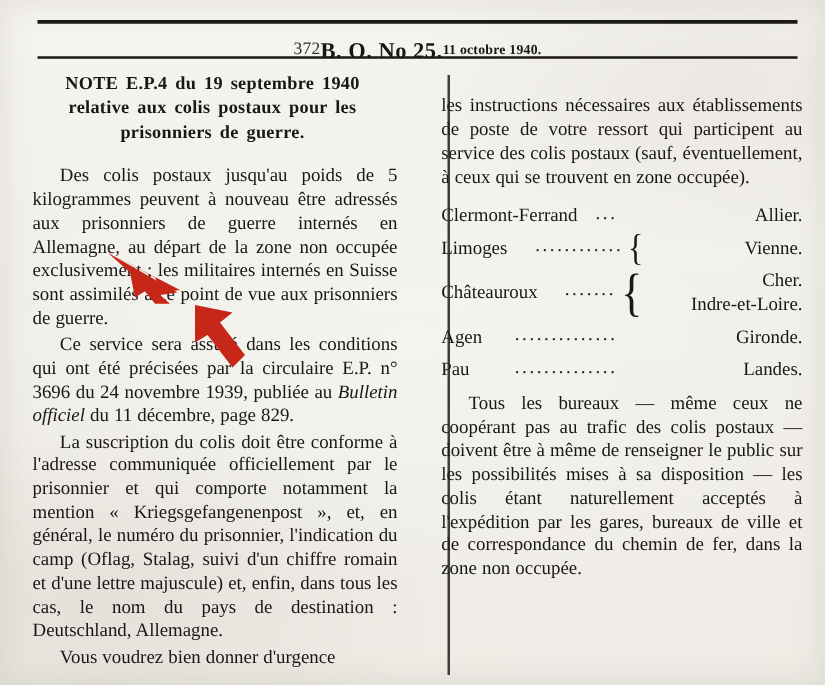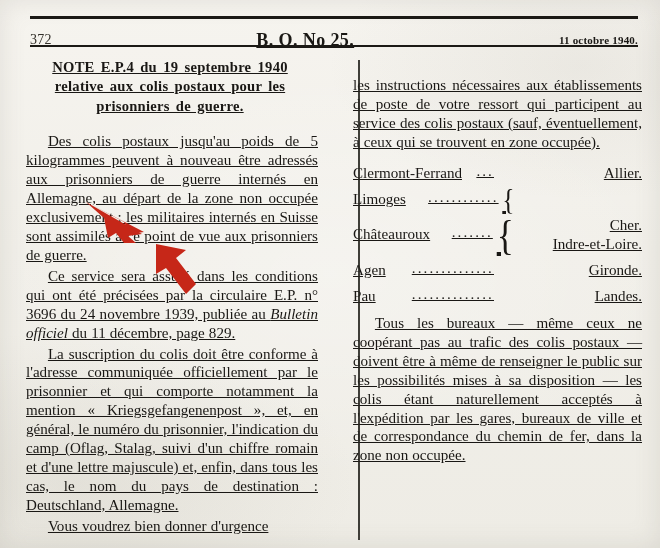--- a/index.html
+++ b/index.html
@@ -48,24 +48,23 @@
     left: 30px; right: 22px; top: 45px;
     height: 2px;
     background: #1b1915;
   }
   .running-head {
     position: absolute;
     left: 30px; right: 22px; top: 19px;
     height: 42px;
     display: flex;
     align-items: center;
-    justify-content: space-between;
+    justify-content: center;
     font-size: 14.5px;
     letter-spacing: .2px;
-    text-decoration: underline;
   }
   .folio {
     font-size: 14px;
     color: #33302a;
   }
   .head-center {
     font-weight: bold;
     font-size: 18px;
     letter-spacing: .4px;
   }
@@ -80,21 +79,20 @@
     position: absolute;
     left: 26px;
     right: 18px;
     top: 56px;
     bottom: 2px;
     display: flex;
   }
   .col {
     box-sizing: border-box;
     width: 50%;
-    text-decoration: underline;
   }
   .col-left  { padding-right: 16px; }
   .col-right { padding-left: 19px; margin-top: 20px; }
   .col-rule {
     position: absolute;
     left: 332px;
     top: 4px;
     bottom: 6px;
     width: 2px;
     background: #26241f;
@@ -232,20 +230,21 @@
           <span class="dept-values">
             <span>Allier.</span>
           </span>
         </div>
 
         <div class="dept-row">
           <span class="dept-city">Limoges</span>
           <span class="dept-leader">............</span>
           <span class="dept-brace">{</span>
           <span class="dept-values">
+            <span>Vienne.</span>
           </span>
         </div>
 
         <div class="dept-row">
           <span class="dept-city">Châteauroux</span>
           <span class="dept-leader">.......</span>
           <span class="dept-brace tall">{</span>
           <span class="dept-values">
             <span>Cher.</span>
             <span>Indre-et-Loire.</span>

